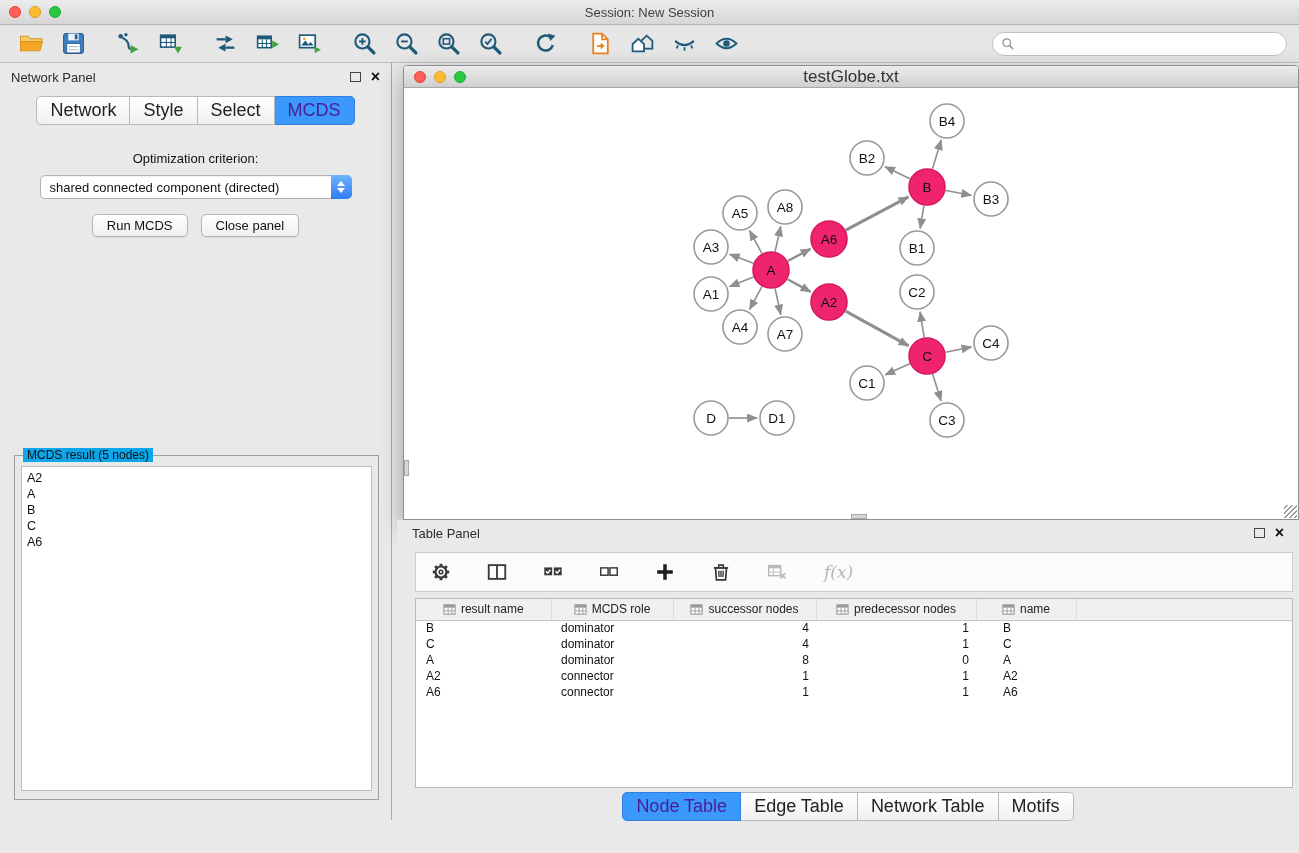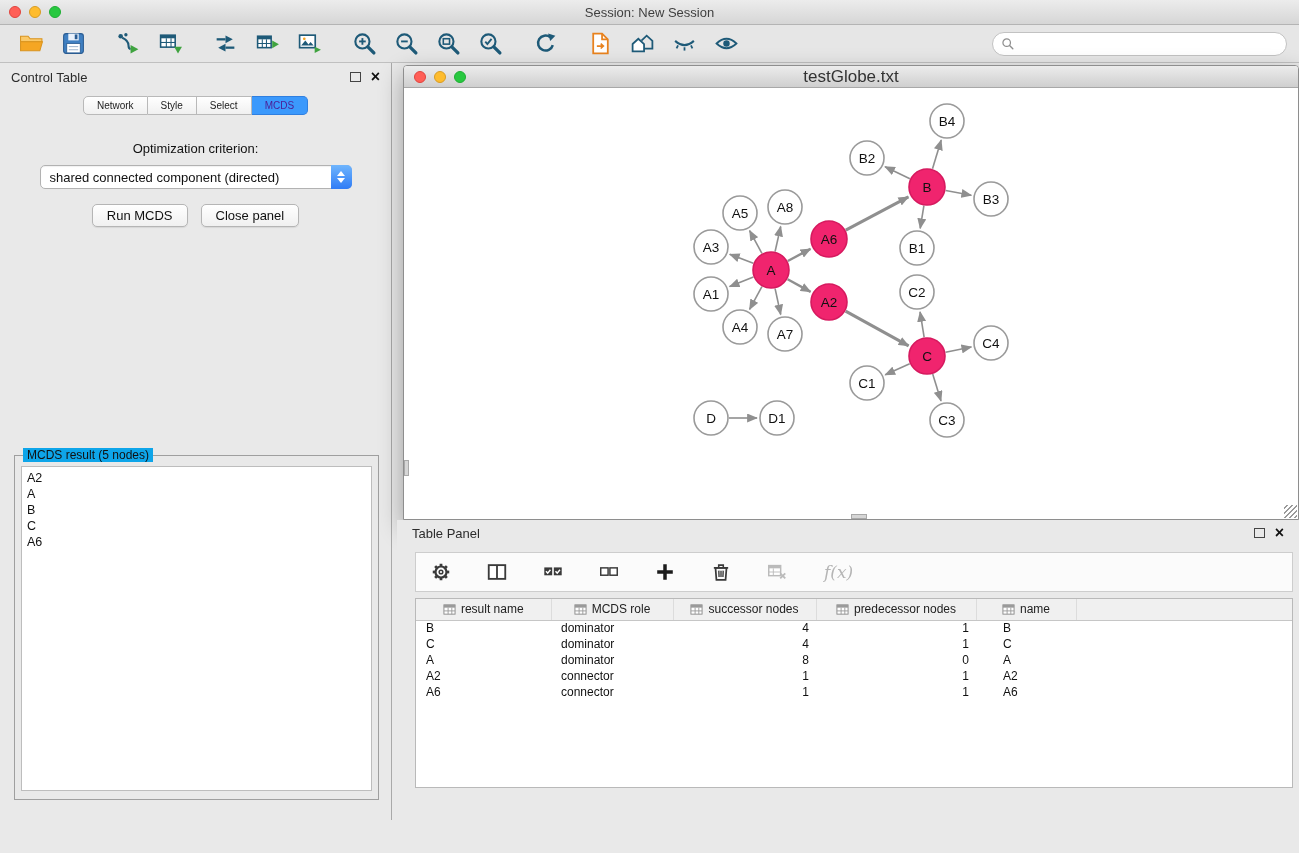--- a/index.html
+++ b/index.html
@@ -31,21 +31,21 @@
   .search-glyph{position:absolute;left:9px;top:5px;width:14px;height:14px}
 
   
   .control-panel{position:absolute;left:0;top:63px;width:392px;height:757px;
     background:#e9e9e9;border-right:1px solid #a9a9a9}
   .panel-head{height:28px;display:flex;align-items:center;padding:0 11px;font-size:13px;color:#2c2c2c}
   .panel-controls{margin-left:auto;display:flex;gap:10px;align-items:center}
   .float-btn{width:11px;height:10px;border:1.5px solid #444;display:inline-block;cursor:pointer}
   .close-btn{font-weight:bold;font-size:16px;color:#111;line-height:12px;cursor:pointer}
   .seg-tabs{display:flex;justify-content:center;margin-top:5px}
-  .seg-tab{font-size:10px;padding:3px 13px;background:linear-gradient(#ffffff,#f0f0f0);
+  .seg-tab{font-size:18px;padding:3px 13px;background:linear-gradient(#ffffff,#f0f0f0);
     border:1px solid #b9b9b9;border-left:none;color:#222;cursor:pointer;white-space:nowrap}
   .seg-tab:first-child{border-left:1px solid #b9b9b9;border-radius:5px 0 0 5px}
   .seg-tab:last-child{border-radius:0 5px 5px 0}
   .seg-tab.active{background:#3b99fc;border-color:#2f7fe0;color:#4c1d95}
   .opt-label{text-align:center;font-size:13px;margin-top:26px;color:#111}
   .combo{margin:9px auto 0;width:312px;height:24px;background:#fff;border:1px solid #b2b2b2;
     border-radius:5px;display:flex;align-items:center;position:relative;cursor:pointer;
     box-shadow:inset 0 1px 1px rgba(0,0,0,.06)}
   .combo .val{font-size:13px;padding-left:9px;color:#111;white-space:nowrap}
   .combo .step{position:absolute;right:-1px;top:-1px;width:21px;height:24px;border-radius:0 5px 5px 0;
@@ -261,21 +261,21 @@
       <span class="search-glyph"><svg viewBox="0 0 16 16">
             <circle cx="6.5" cy="6.5" r="4.3" fill="none" stroke="#8e8e8e" stroke-width="1.4"></circle>
             <line x1="9.8" y1="9.8" x2="13.5" y2="13.5" stroke="#8e8e8e" stroke-width="1.6" stroke-linecap="round"></line>
           </svg></span>
       <input type="text" value="" style="">
     </div>
   </div>
 
   <div class="control-panel">
     <div class="panel-head">
-      <span>Control Table</span>
+      <span>Network Panel</span>
       <span class="panel-controls">
         <span class="float-btn"></span>
         <span class="close-btn">×</span>
       </span>
     </div>
     <div class="seg-tabs">
         <div class="seg-tab">Network</div>
         <div class="seg-tab">Style</div>
         <div class="seg-tab">Select</div>
         <div class="seg-tab active">MCDS</div>
@@ -613,16 +613,22 @@
               <td class="c0">A6</td>
               <td class="c1">connector</td>
               <td class="c2">1</td>
               <td class="c3">1</td>
               <td class="c4">A6</td>
               <td></td>
             </tr>
           </tbody>
       </table>
     </div>
+    <div class="tp-tabs seg-tabs" style="margin-top:0">
+        <div class="seg-tab active">Node Table</div>
+        <div class="seg-tab">Edge Table</div>
+        <div class="seg-tab">Network Table</div>
+        <div class="seg-tab">Motifs</div>
+      </div>
   </div>
 
 
 </div>
 
 </body></html>

